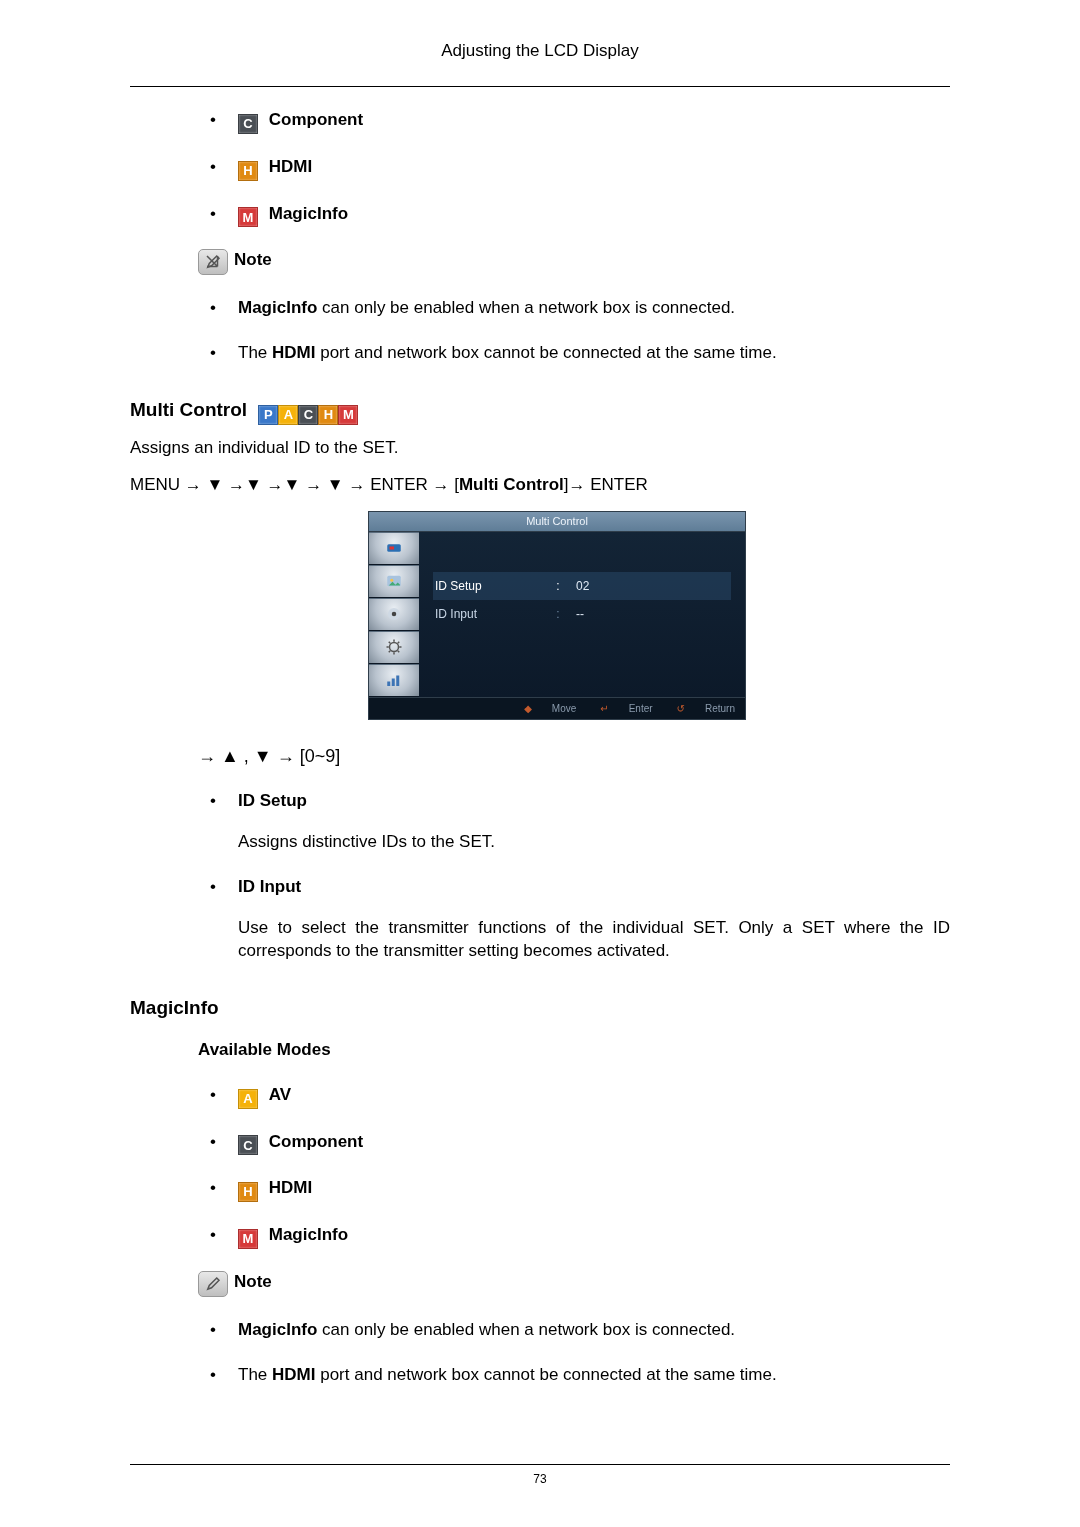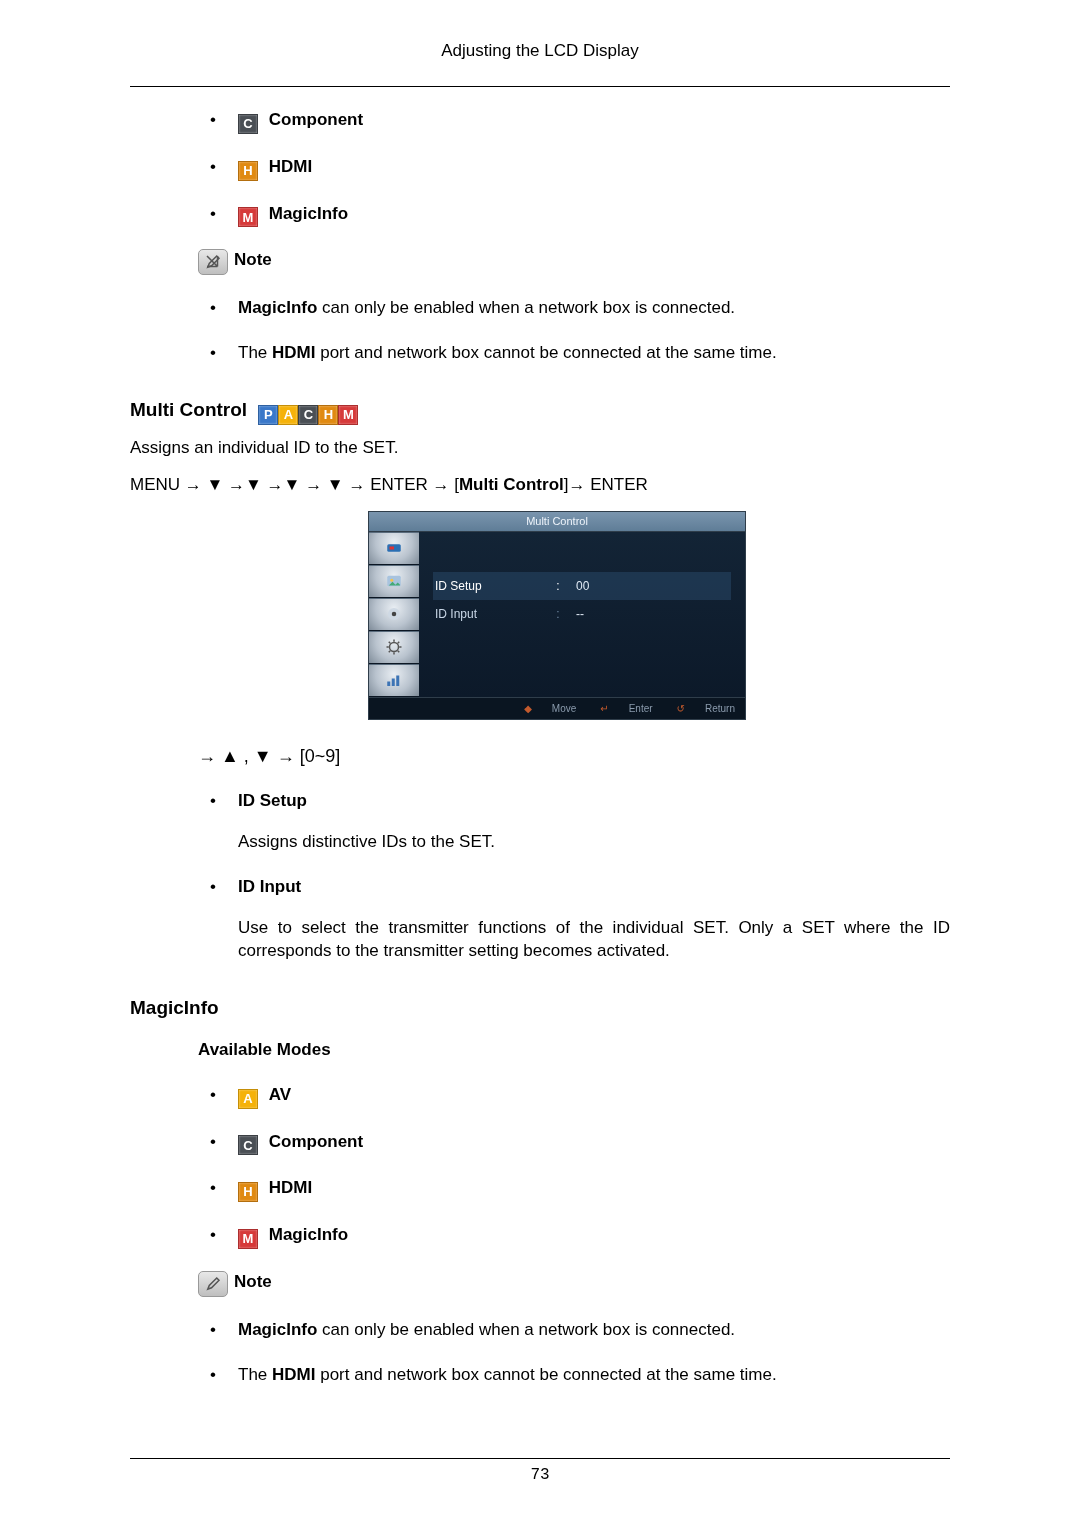--- a/index.html
+++ b/index.html
@@ -171,23 +171,22 @@
     margin: 24px 0 6px 68px;
   }
 
   .footer {
     position:absolute;
     bottom:40px;
     left:130px;
     right:130px;
     border-top:1px solid #000;
     text-align:center;
-    font-size:16px;
+    font-size:12px;
     padding-top:6px;
-    font-family:Liberation Mono, monospace;
   }
 
   .just { text-align: justify; }
 </style>
 </head>
 <body>
 
 <div class="page">
 
   <div class="hdr">Adjusting the LCD Display</div>
@@ -272,21 +271,21 @@
               <rect x="3" y="14" width="4" height="6" fill="#3d74b5"></rect>
               <rect x="9" y="10" width="4" height="10" fill="#3d74b5"></rect>
               <rect x="15" y="6" width="4" height="14" fill="#3d74b5"></rect>
             </svg>
           </div>
       </div>
       <div class="osd-panel">
         <div class="osd-row sel">
           <span class="lab">ID Setup</span>
           <span class="col sel">:</span>
-          <span class="val">00</span>
+          <span class="val">02</span>
         </div>
         <div class="osd-row">
           <span class="lab">ID Input</span>
           <span class="col">:</span>
           <span class="val">--</span>
         </div>
         <div style="height:28px"></div>
       </div>
     </div>
     <div class="osd-foot">

